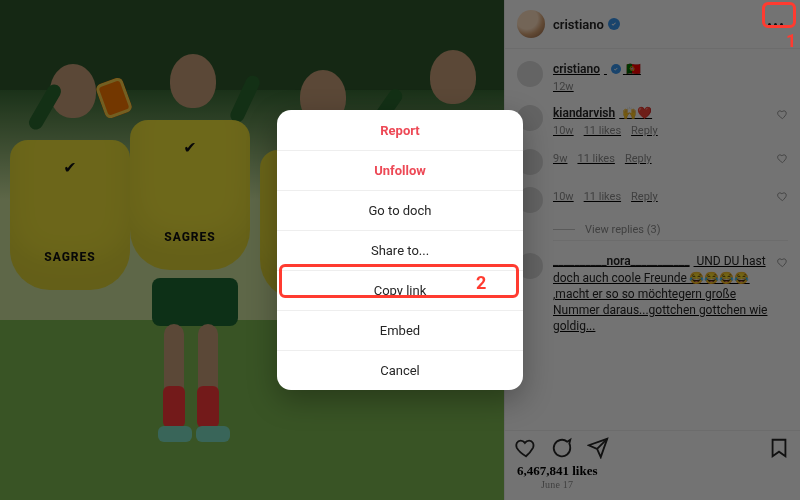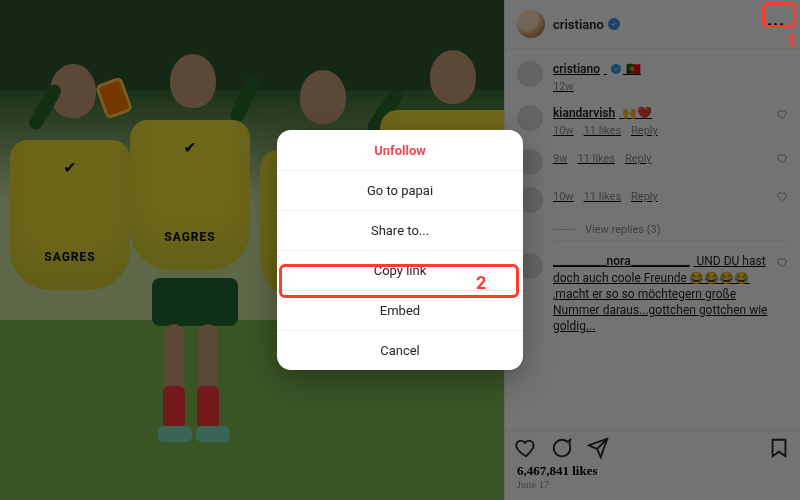--- a/index.html
+++ b/index.html
@@ -57,21 +57,21 @@
   .cmt .meta span { margin-right:10px; cursor:pointer; }
   .cmt .heart { position:absolute; right:12px; top:10px; color:#8e8e8e; font-size:12px; cursor:pointer; }
   .replies { margin:4px 0 2px 48px; color:#8e8e8e; font-size:11px; display:flex; align-items:center; cursor:pointer;}
   .replies .bar{ width:22px; height:1px; background:#c7c7c7; margin-right:10px;}
   .divider { height:1px; background:#efefef; margin:4px 12px 6px 48px; }
   .actions { border-top:1px solid #efefef; padding:6px 10px 2px 10px;font-family:Liberation Serif, serif; }
   .arow { display:flex; align-items:center; gap:14px; }
   .aicon { width:22px; height:22px; display:flex; align-items:center; justify-content:center; cursor:pointer; color:#262626;}
   .aicon.save{ margin-left:auto; }
   .likes { font-weight:600; font-size:13px; padding:4px 2px 0 2px; }
-  .date { color:#8e8e8e; font-size:10px; padding:0 2px 8px 2px; letter-spacing:.2px; }
+  .date { color:#8e8e8e; font-size:10px; padding:0 2px 8px 2px; letter-spacing:.2px;margin-left:24px; }
   .addc { border-top:1px solid #efefef; display:flex; align-items:center; padding:8px 10px; }
   .addc .emoji{ width:22px;height:22px; display:flex;align-items:center;justify-content:center; margin-right:8px; cursor:pointer;}
   .addc input{ border:0; outline:0; flex:1; font-size:13px; color:#262626; }
   .addc input::placeholder{ color:#8e8e8e; }
   
   .scrim { position:absolute; inset:0; background:rgba(0,0,0,.55); }
   .sheet { position:absolute; left:50%; top:50%; transform:translate(-50%,-50%); width:246px; background:#fff; border-radius:14px; overflow:hidden; box-shadow:0 10px 30px rgba(0,0,0,.3); }
   .sheet .row { height:40px; display:flex; align-items:center; justify-content:center; font-size:13px; color:#262626; cursor:pointer; border-top:1px solid #eee; }
   .sheet .row:first-child{ border-top:0; }
   .sheet .row.danger{ color:#ed4956; font-weight:700; }
@@ -232,22 +232,23 @@
         </div>
       </div>
       <div class="likes">6,467,841 likes</div>
       <div class="date">June 17</div>
     </div>
 
   </div>
 
   <div class="scrim"></div>
   <div class="sheet">
+    <div class="row danger">Report</div>
     <div class="row danger">Unfollow</div>
-    <div class="row">Go to papai</div>
+    <div class="row">Go to doch</div>
     <div class="row">Share to...</div>
     <div class="row">Copy link</div>
     <div class="row">Embed</div>
     <div class="row">Cancel</div>
   </div>
 
   <div class="ann" style="left:762px; top:2px; width:34px; height:26px;"></div>
   <div class="annlabel" style="left:786px; top:30px;">1</div>
   <div class="ann" style="left:279px; top:264px; width:240px; height:34px;"></div>
   <div class="annlabel" style="left:476px; top:272px;">2</div>

